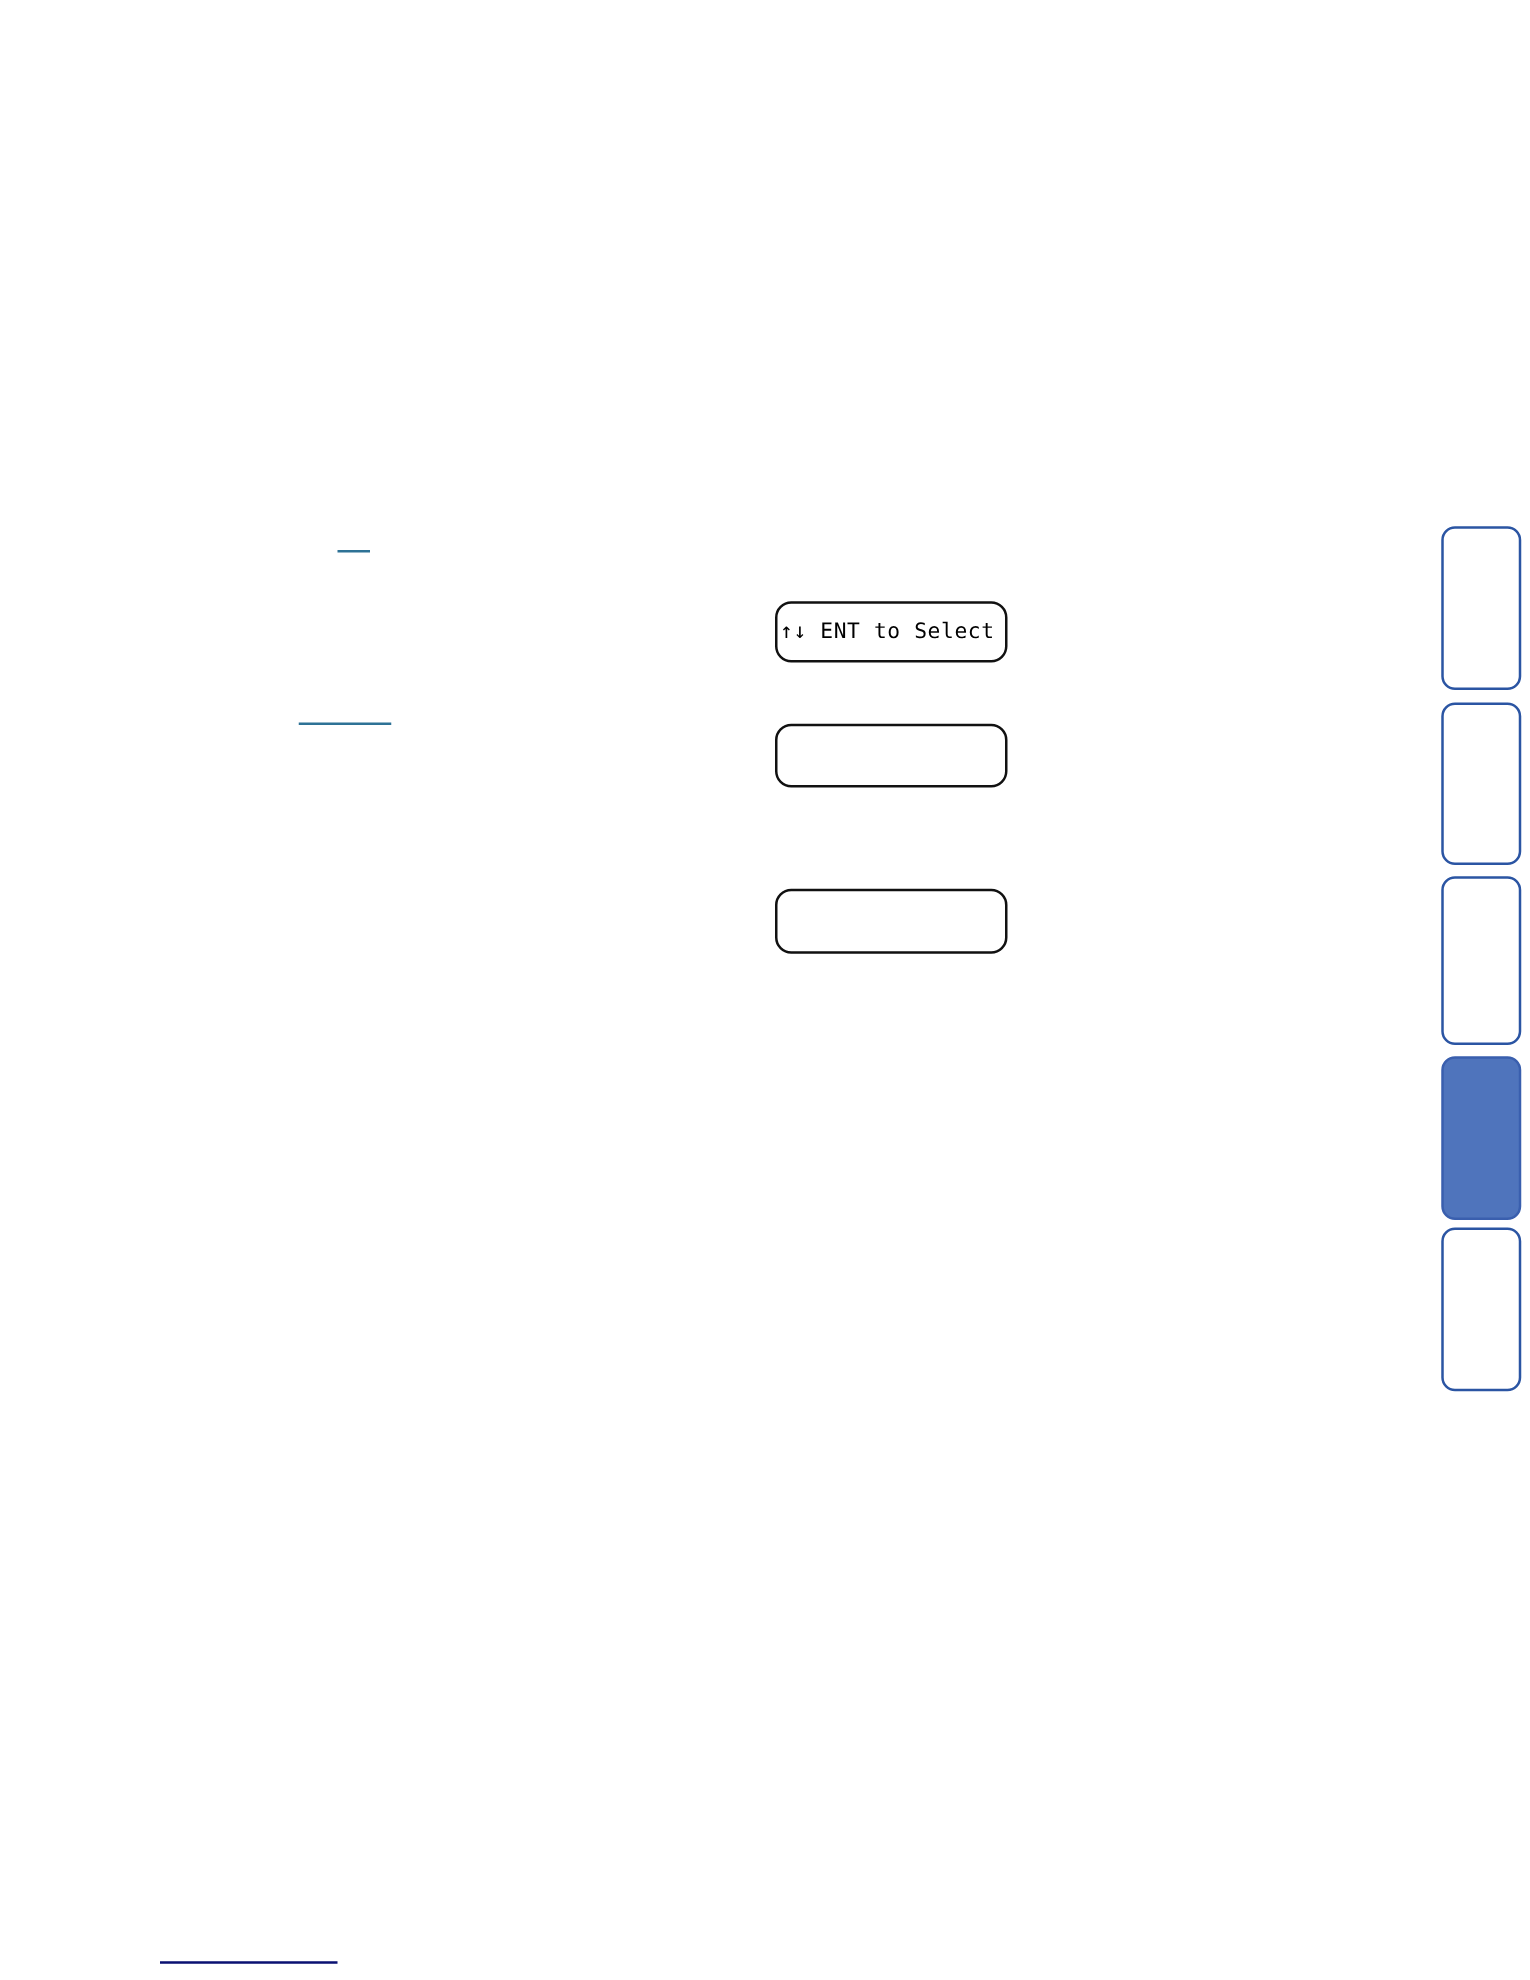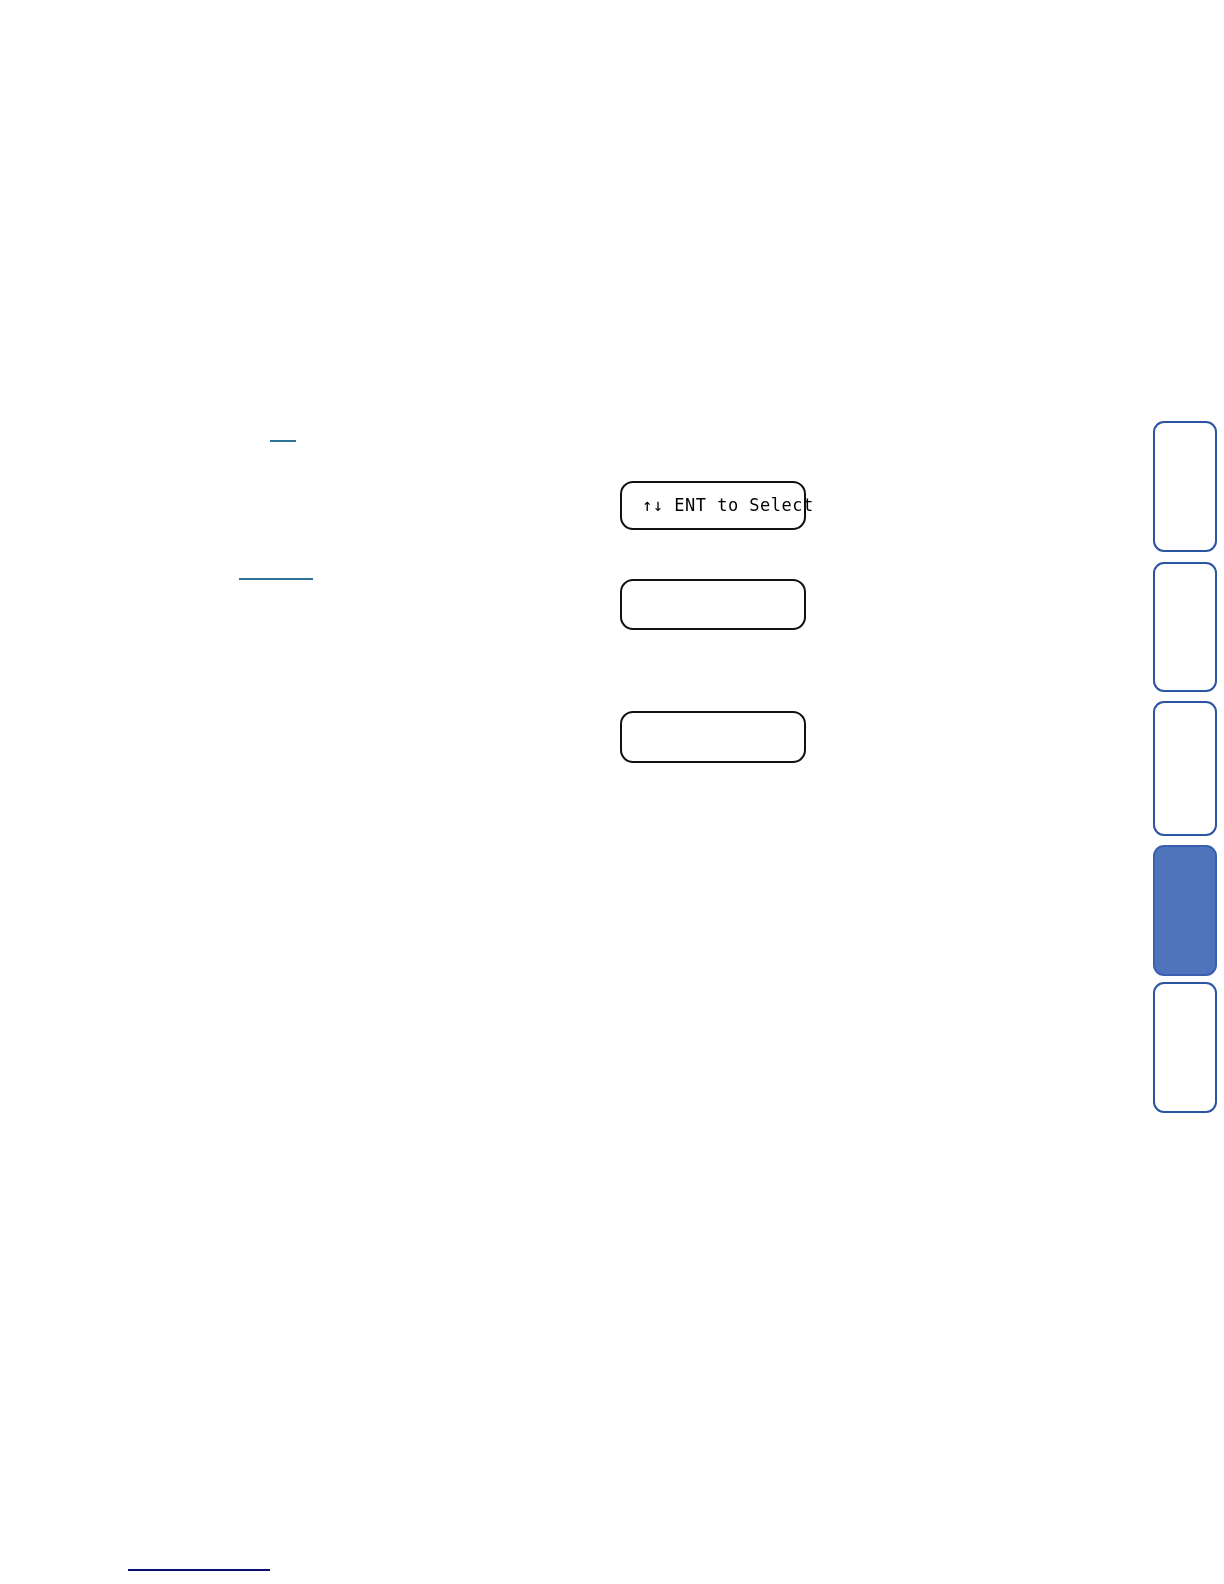--- a/index.html
+++ b/index.html
@@ -50,21 +50,21 @@
 
   
   .lcd-box {
     position: absolute;
     box-sizing: border-box;
     background: #ffffff;
     border: 2px solid #111111;
     border-radius: 13px;
     display: flex;
     align-items: center;
-    padding-left: 20px;
+    padding-left: 2px;
   }
   .lcd-text {
     font-family: "DejaVu Sans Mono", "Liberation Mono", monospace;
     font-size: 17px;
     letter-spacing: 0.5px;
     color: #000000;
     white-space: pre;
     line-height: 1;
   }
 

